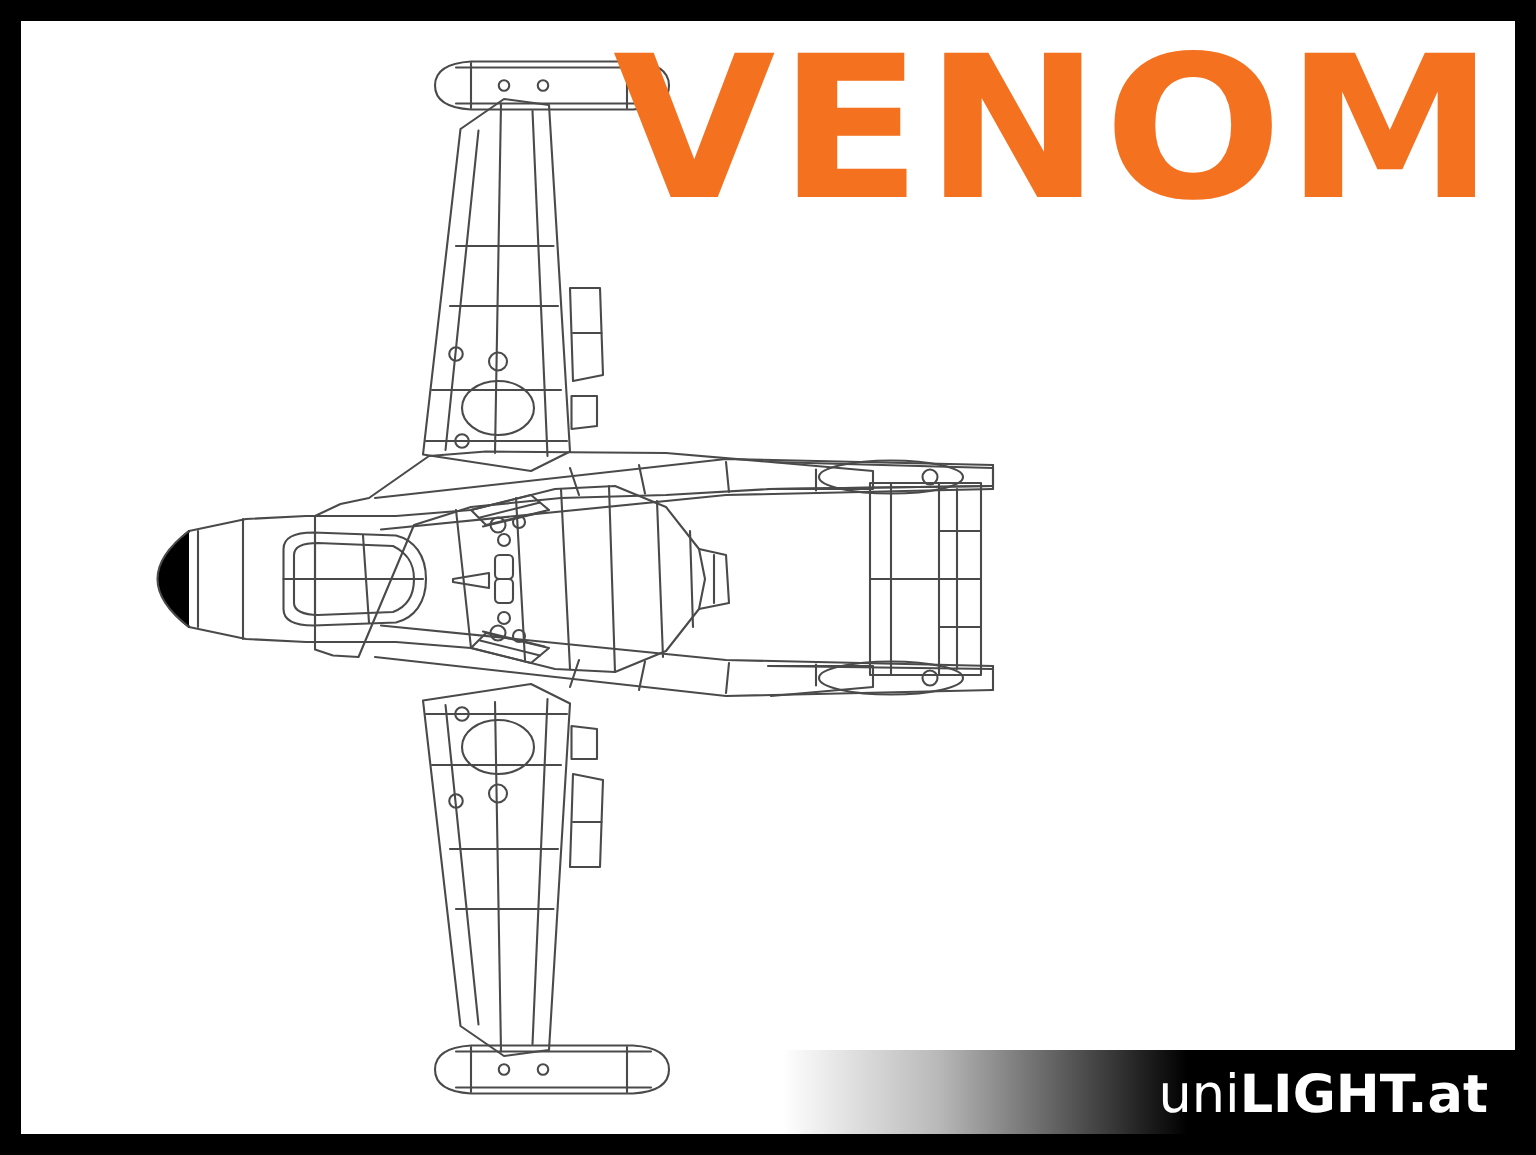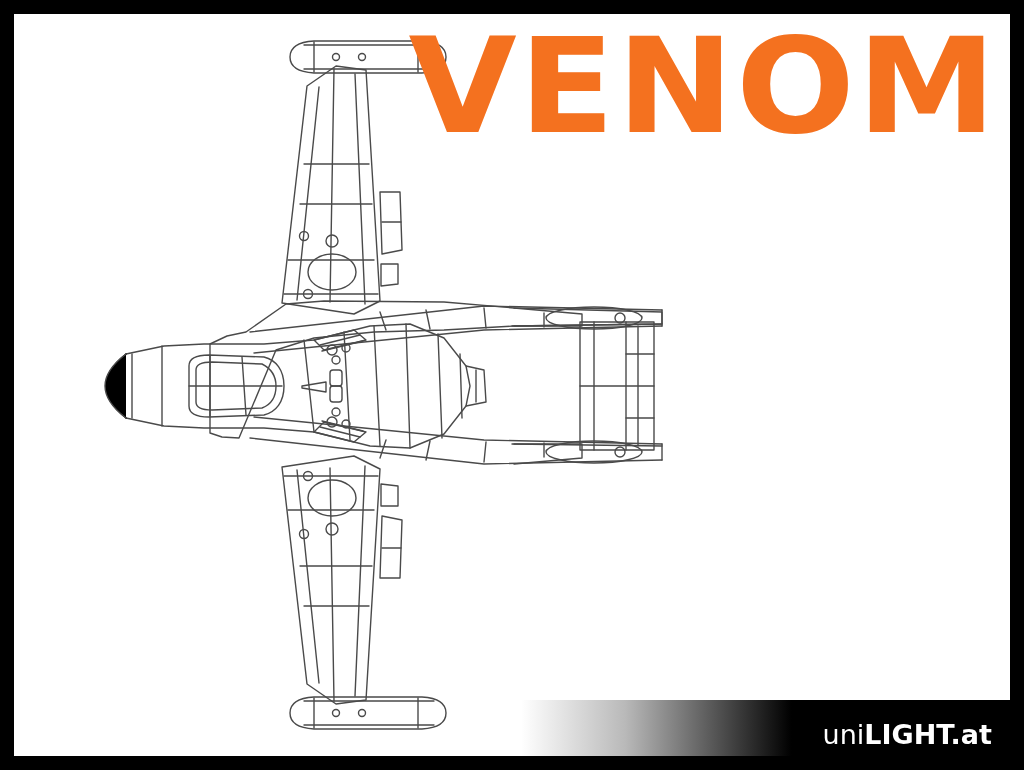--- a/index.html
+++ b/index.html
@@ -59,21 +59,21 @@
     bottom: 0;
     width: 520px;
     height: 56px;
     background: linear-gradient(to right, rgba(255,255,255,0) 0%, rgba(255,255,255,0) 2%, #ffffff 6%, #b9b9b9 26%, #000000 58%, #000000 100%);
   }
   #brandtext {
     position: absolute;
     right: 18px;
     bottom: 8px;
     font-family: "DejaVu Sans", sans-serif;
-    font-size: 27px;
+    font-size: 35px;
     line-height: 1;
     color: #ffffff;
     white-space: nowrap;
     user-select: none;
   }
   #brandtext .uni { font-weight: normal; }
   #brandtext .light { font-weight: bold; }
   #brandtext .at { font-weight: bold; }
 </style>
 </head>

